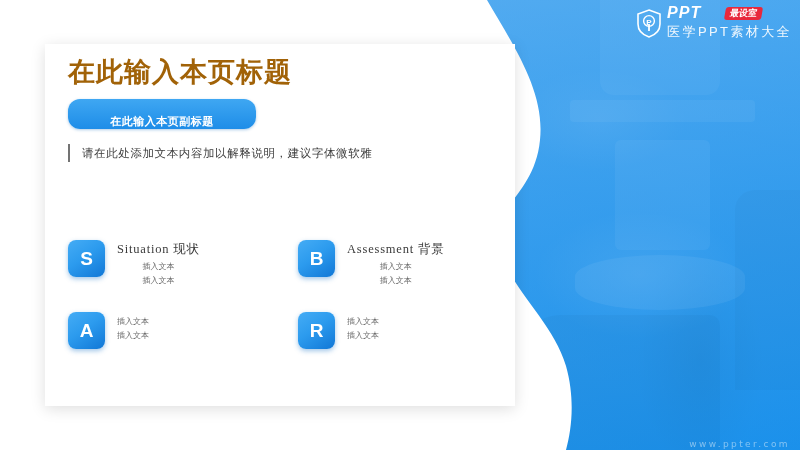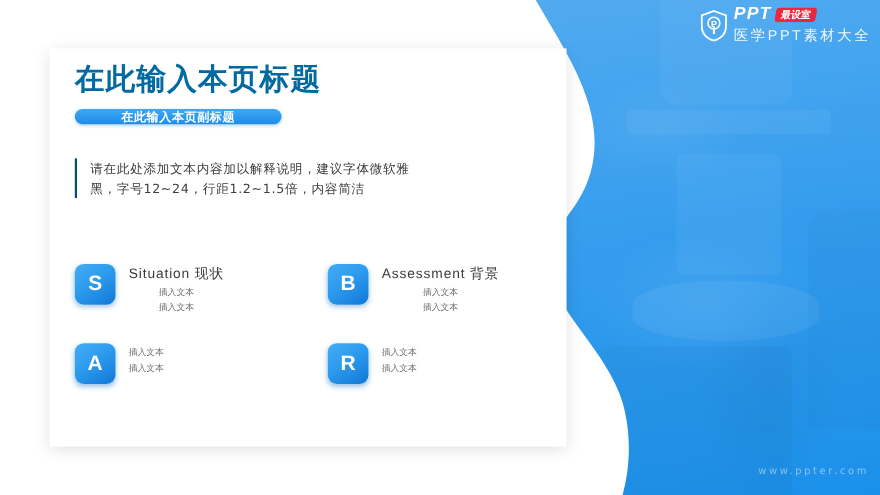--- a/index.html
+++ b/index.html
@@ -58,53 +58,53 @@
     background: #ffffff;
     box-shadow: 0 3px 14px rgba(0,0,0,0.13);
   }
 
   .page-title {
     position: absolute;
     left: 23px;
     top: 10px;
     font-size: 27px;
     font-weight: bold;
-    color: #0369a1;
+    color: #a16207;
     letter-spacing: 1px;
     white-space: nowrap;
   }
 
   .subtitle-pill {
     position: absolute;
     left: 23px;
     top: 55px;
     width: 188px;
-    height: 14px;
+    height: 30px;
     border-radius: 12px;
     background: linear-gradient(180deg, #3FA7F2 0%, #1E8DE8 100%);
     box-shadow: 0 1px 3px rgba(20,110,190,0.35);
     display: flex;
-    align-items: center;
+    align-items: flex-end;
     justify-content: center;
   }
   .subtitle-pill span {
     font-size: 11px;
     font-weight: bold;
     color: #ffffff;
     letter-spacing: .5px;
     white-space: nowrap;
   }
 
   .body-block {
     position: absolute;
     left: 23px;
     top: 100px;
     width: 420px;
     padding-left: 12px;
-    border-left: 2px solid #0c4a6e;
+    border-left: 2px solid #737373;
   }
   .body-block p {
     margin: 0;
     font-size: 11.5px;
     line-height: 18px;
     color: #3d3d3d;
     letter-spacing: .6px;
     font-family: "DejaVu Sans", sans-serif;
   }
 
@@ -133,21 +133,21 @@
     font-size: 19px;
     font-weight: bold;
     font-family: "Liberation Sans", sans-serif;
   }
   .item-text { margin-left: 12px; padding-top: 1px; }
   .item-head {
     font-size: 12.5px;
     color: #3b3b3b;
     letter-spacing: .8px;
     white-space: nowrap;
-    font-family: Liberation Sans, sans-serif;
+    font-family: Liberation Serif, serif;
   }
   .item-sub {
     margin-top: 4px;
     font-size: 8px;
     line-height: 10px;
     color: #6a6a6a;
     font-family: Liberation Mono, monospace;
     text-align: center;
   }
 
@@ -155,21 +155,21 @@
   .logo {
     position: absolute;
     right: 8px;
     top: 8px;
     display: flex;
     align-items: center;
     height: 30px;
   }
   .logo-shield { width: 26px; height: 29px; flex: 0 0 26px; }
   .logo-right { margin-left: 5px; }
-  .logo-top { display: flex; align-items: center; }
+  .logo-top { display: flex; align-items: center; gap: 20px; }
   .logo-ppt {
     font-size: 16px;
     font-weight: bold;
     font-style: italic;
     color: #ffffff;
     letter-spacing: 1px;
     line-height: 16px;
     font-family: "Liberation Sans", sans-serif;
   }
   .logo-badge {
@@ -188,21 +188,21 @@
     font-size: 13px;
     color: #ffffff;
     letter-spacing: 2.4px;
     opacity: .92;
     white-space: nowrap;
   }
 
   .watermark {
     position: absolute;
     right: 10px;
-    bottom: 16px;
+    bottom: 1px;
     font-size: 9px;
     letter-spacing: 2.4px;
     color: rgba(255,255,255,0.45);
     font-family: "DejaVu Sans", sans-serif;
   }
 </style>
 </head>
 <body>
 
 <div id="slide">
@@ -228,21 +228,20 @@
   <div class="card">
 
     <div class="page-title">在此输入本页标题</div>
 
     <div class="subtitle-pill">
       <span>在此输入本页副标题</span>
     </div>
 
     <div class="body-block">
       <p>请在此处添加文本内容加以解释说明，建议字体微软雅</p>
-      <p>黑，字号12~24，行距1.2~1.5倍，内容简洁</p>
     </div>
 
     <div class="grid">
 
       <div class="item">
         <div class="badge">S</div>
         <div class="item-text">
           <div class="item-head">Situation  现状</div>
           <div class="item-sub">插入文本</div>
           <div class="item-sub">插入文本</div>

